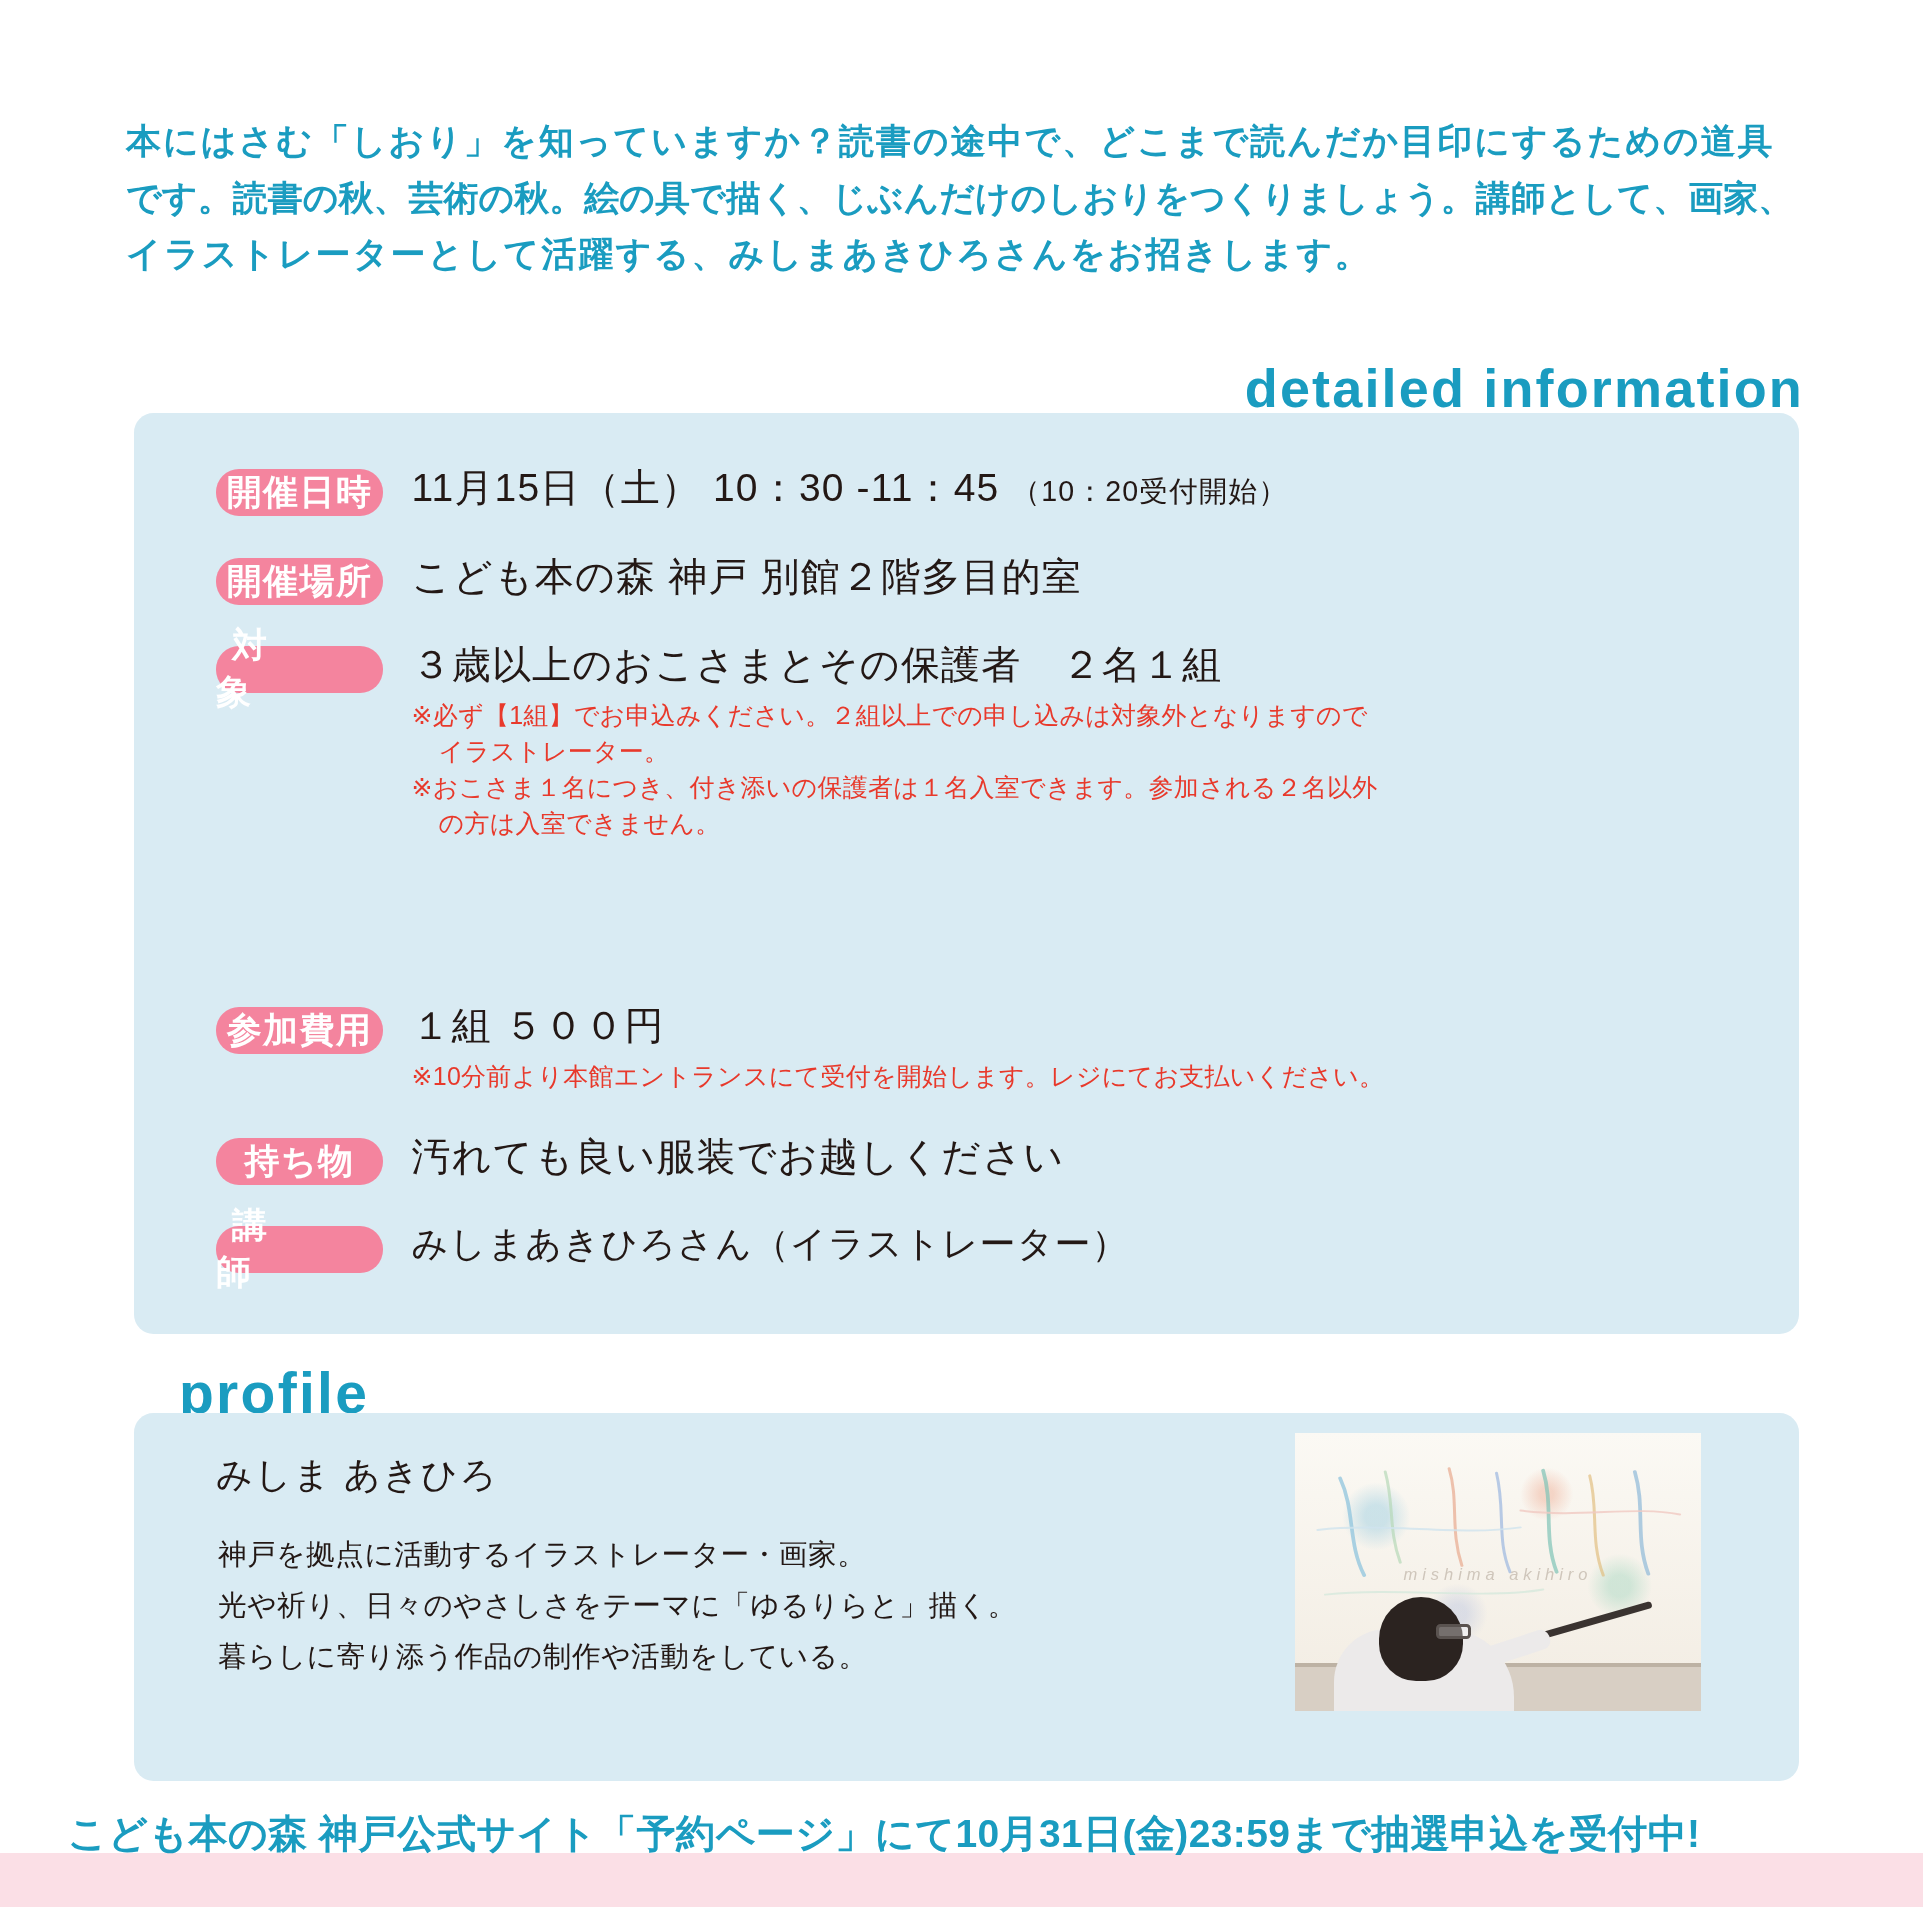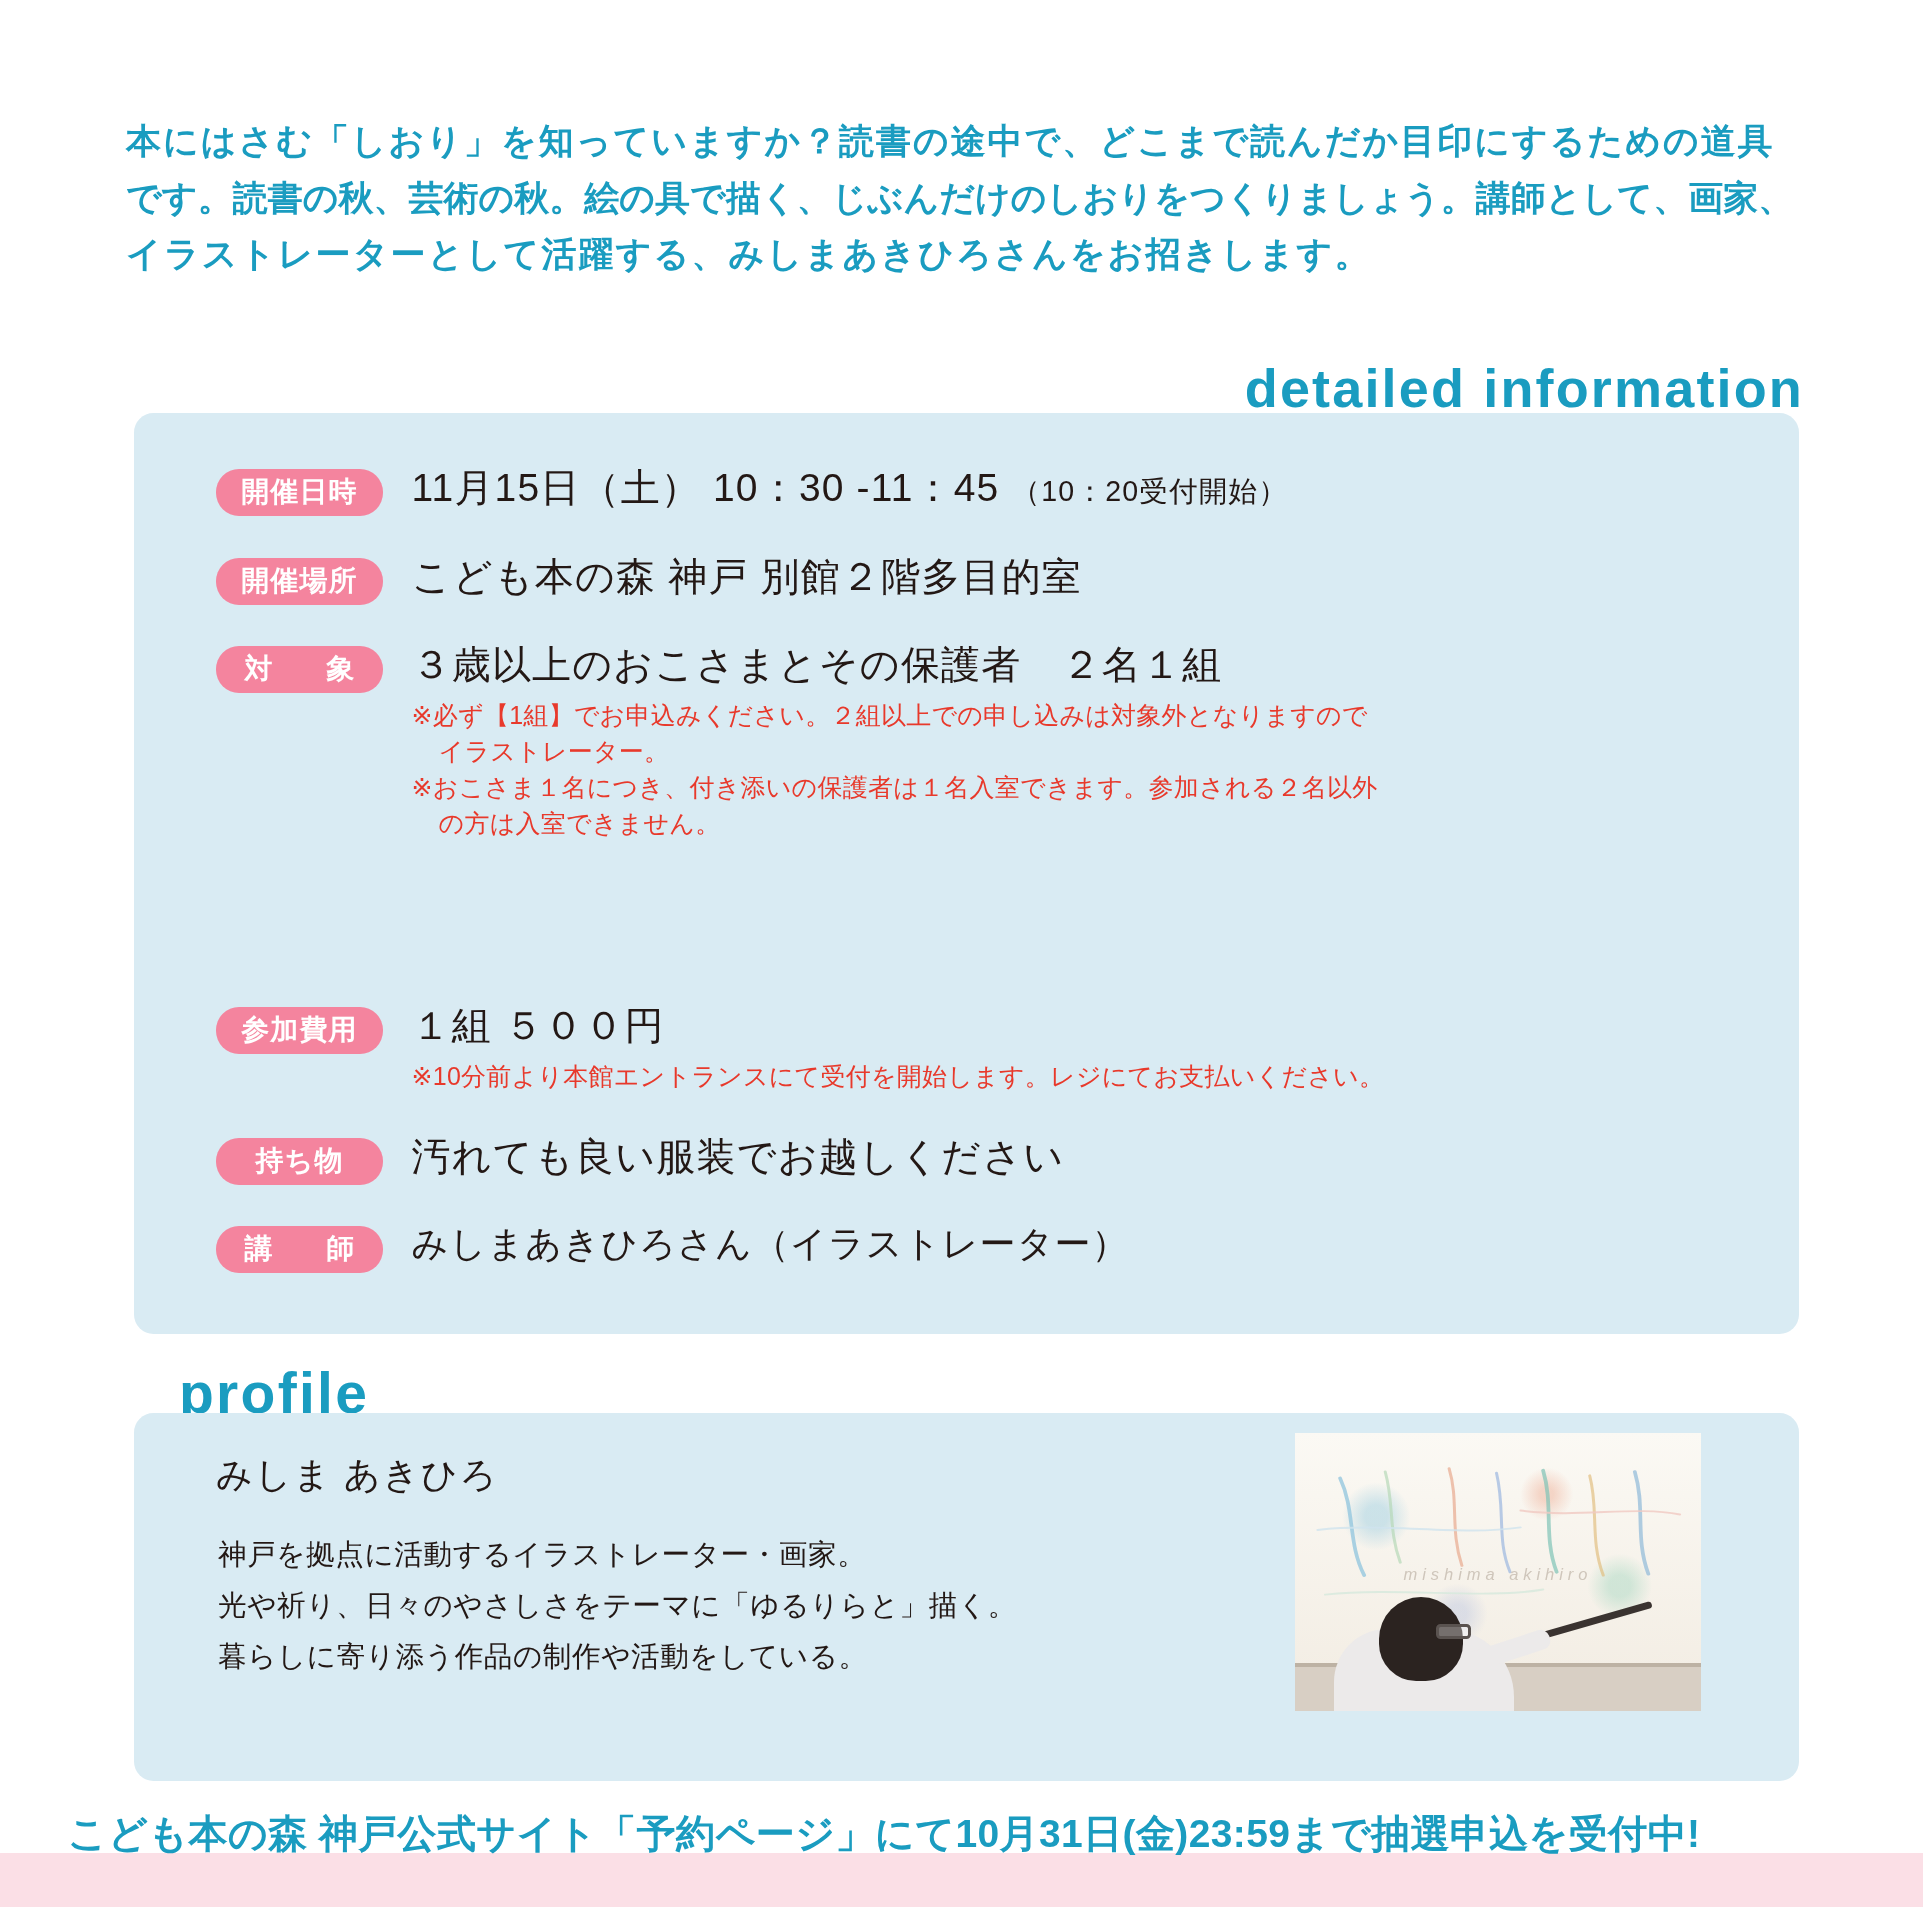--- a/index.html
+++ b/index.html
@@ -68,21 +68,21 @@
     position: absolute;
     display: flex;
     align-items: flex-start;
   }
   .tag {
     flex: 0 0 auto;
     width: 167px; height: 47px;
     background: #f4849e;
     border-radius: 23px;
     color: #ffffff;
-    font-size: 28px;
+    font-size: 35px;
     font-weight: bold;
     display: flex;
     align-items: center;
     justify-content: center;
     letter-spacing: 0.04em;
     margin-top: 4.5px;
   }
   .tag.spaced { letter-spacing: 0.46em; text-indent: 0.46em; }
   .val-wrap { margin-left: 28.6px; }
   .val {

